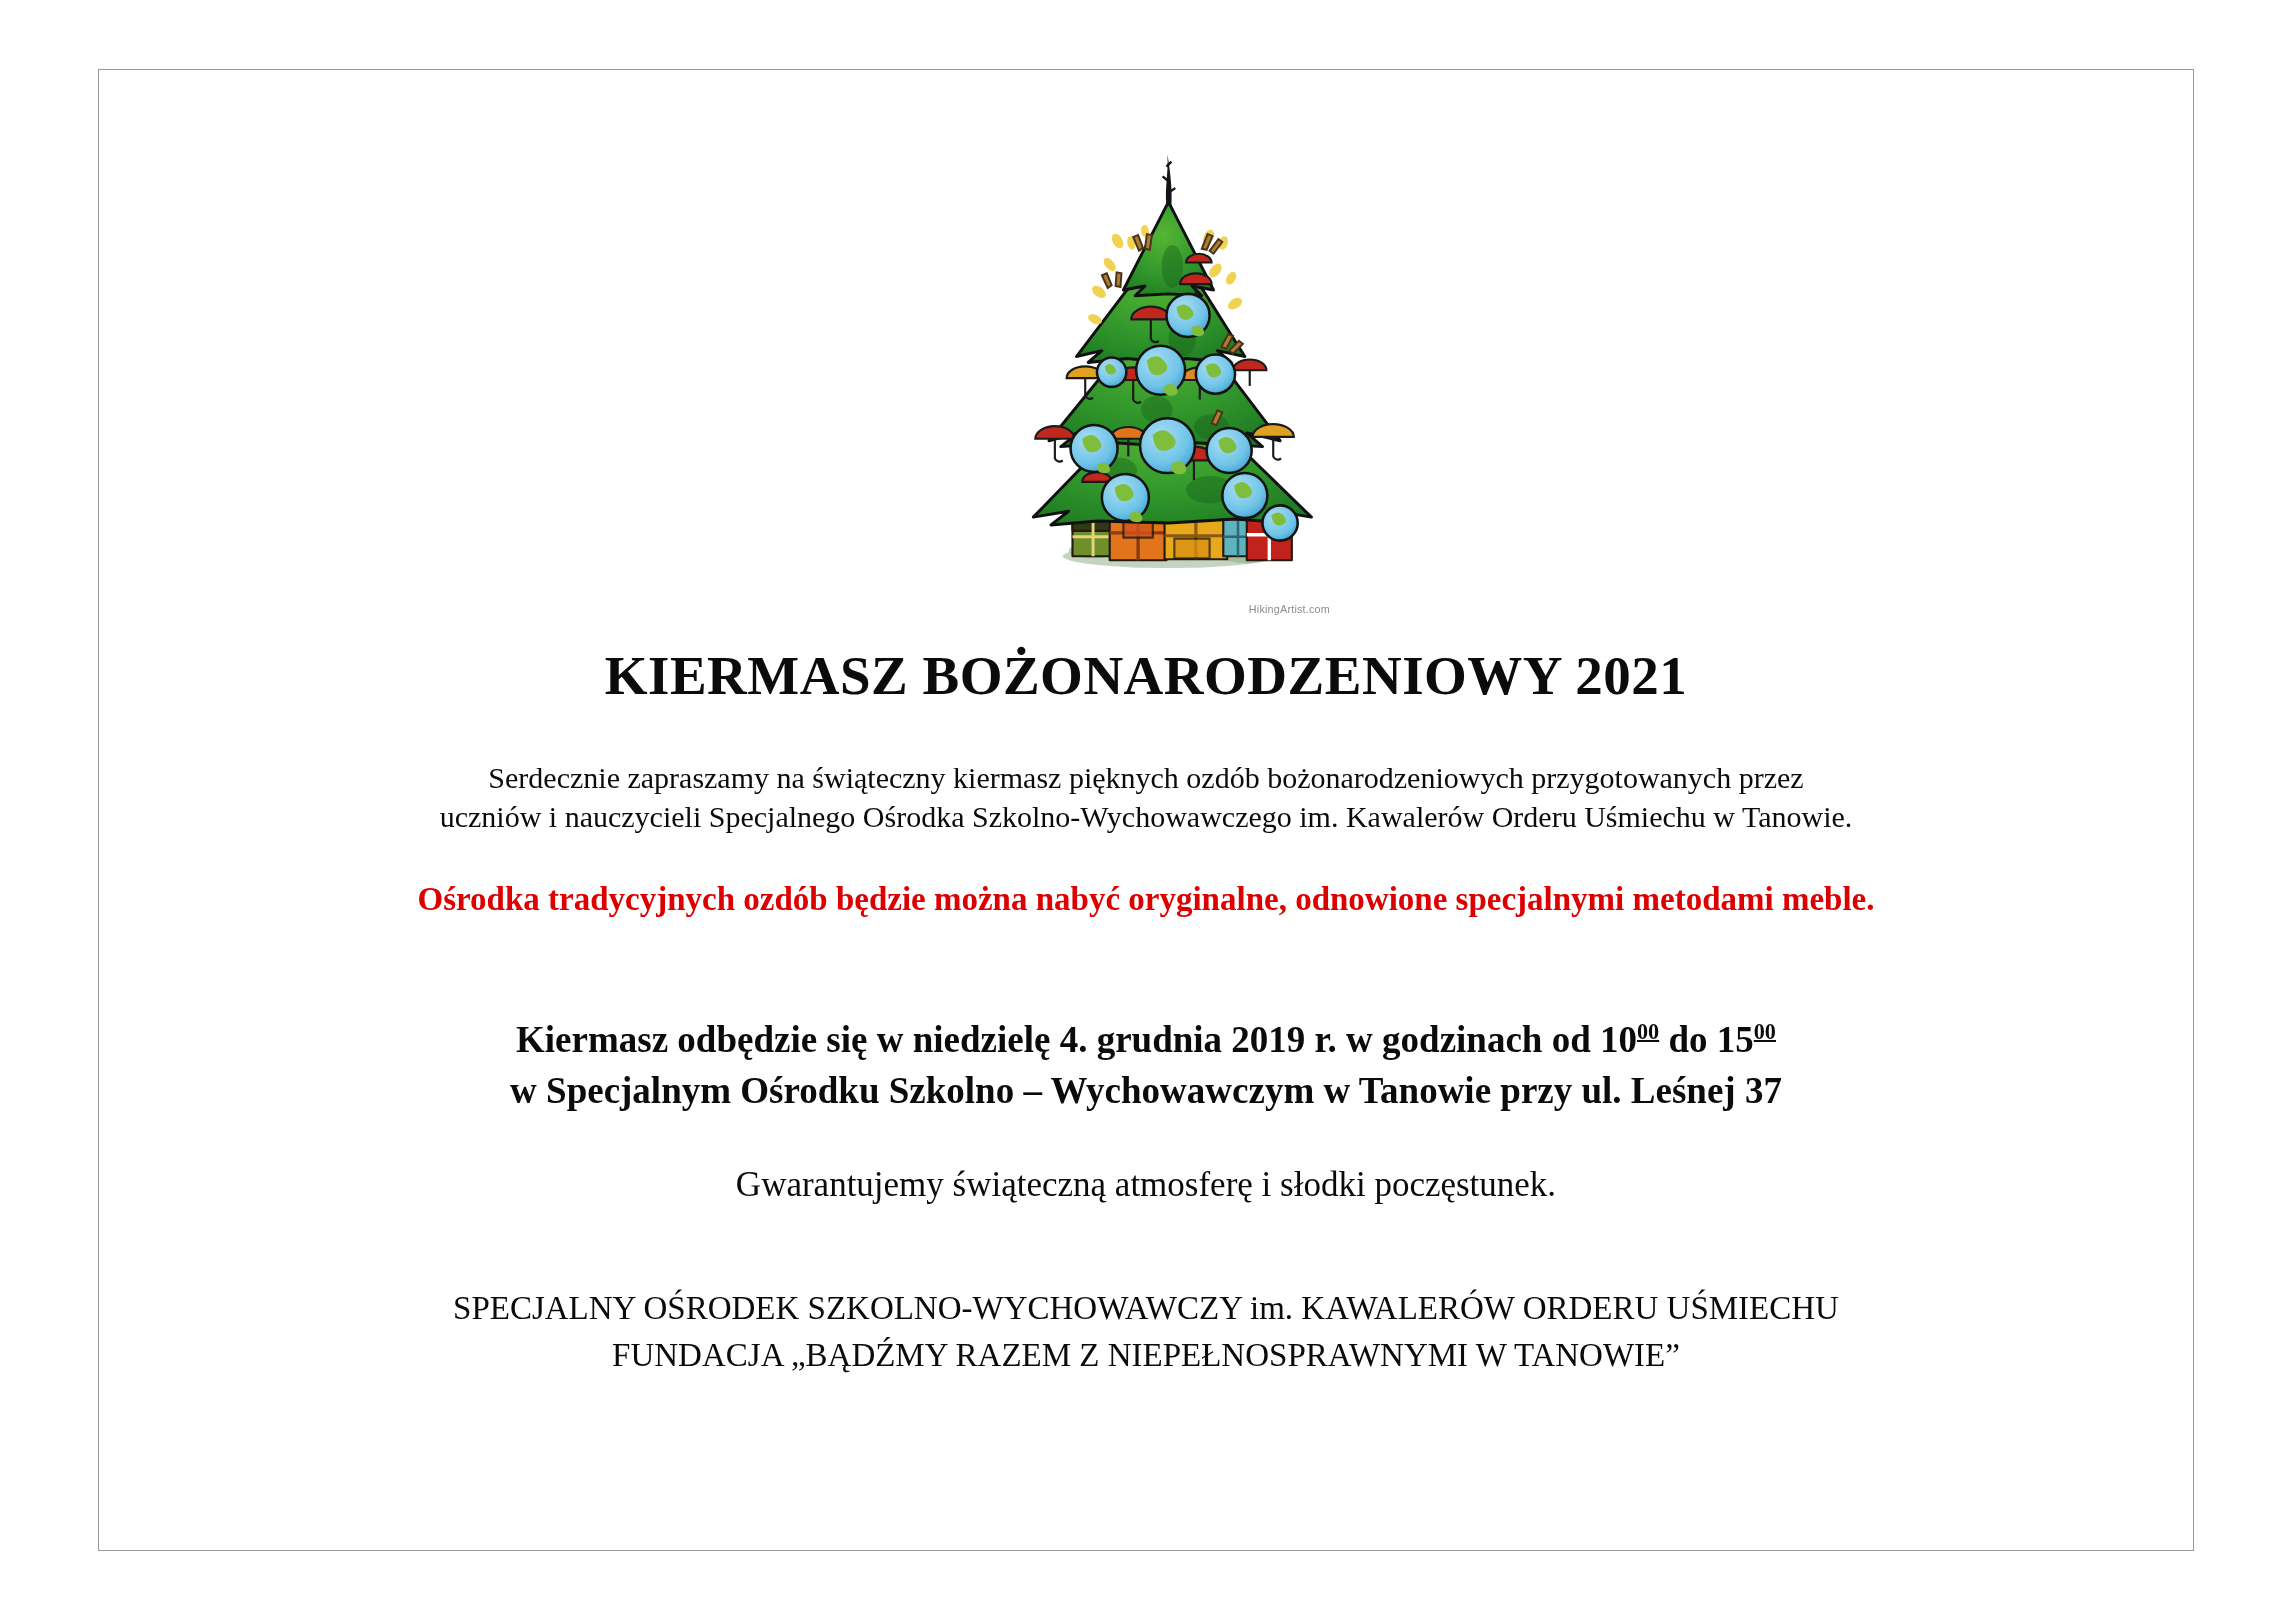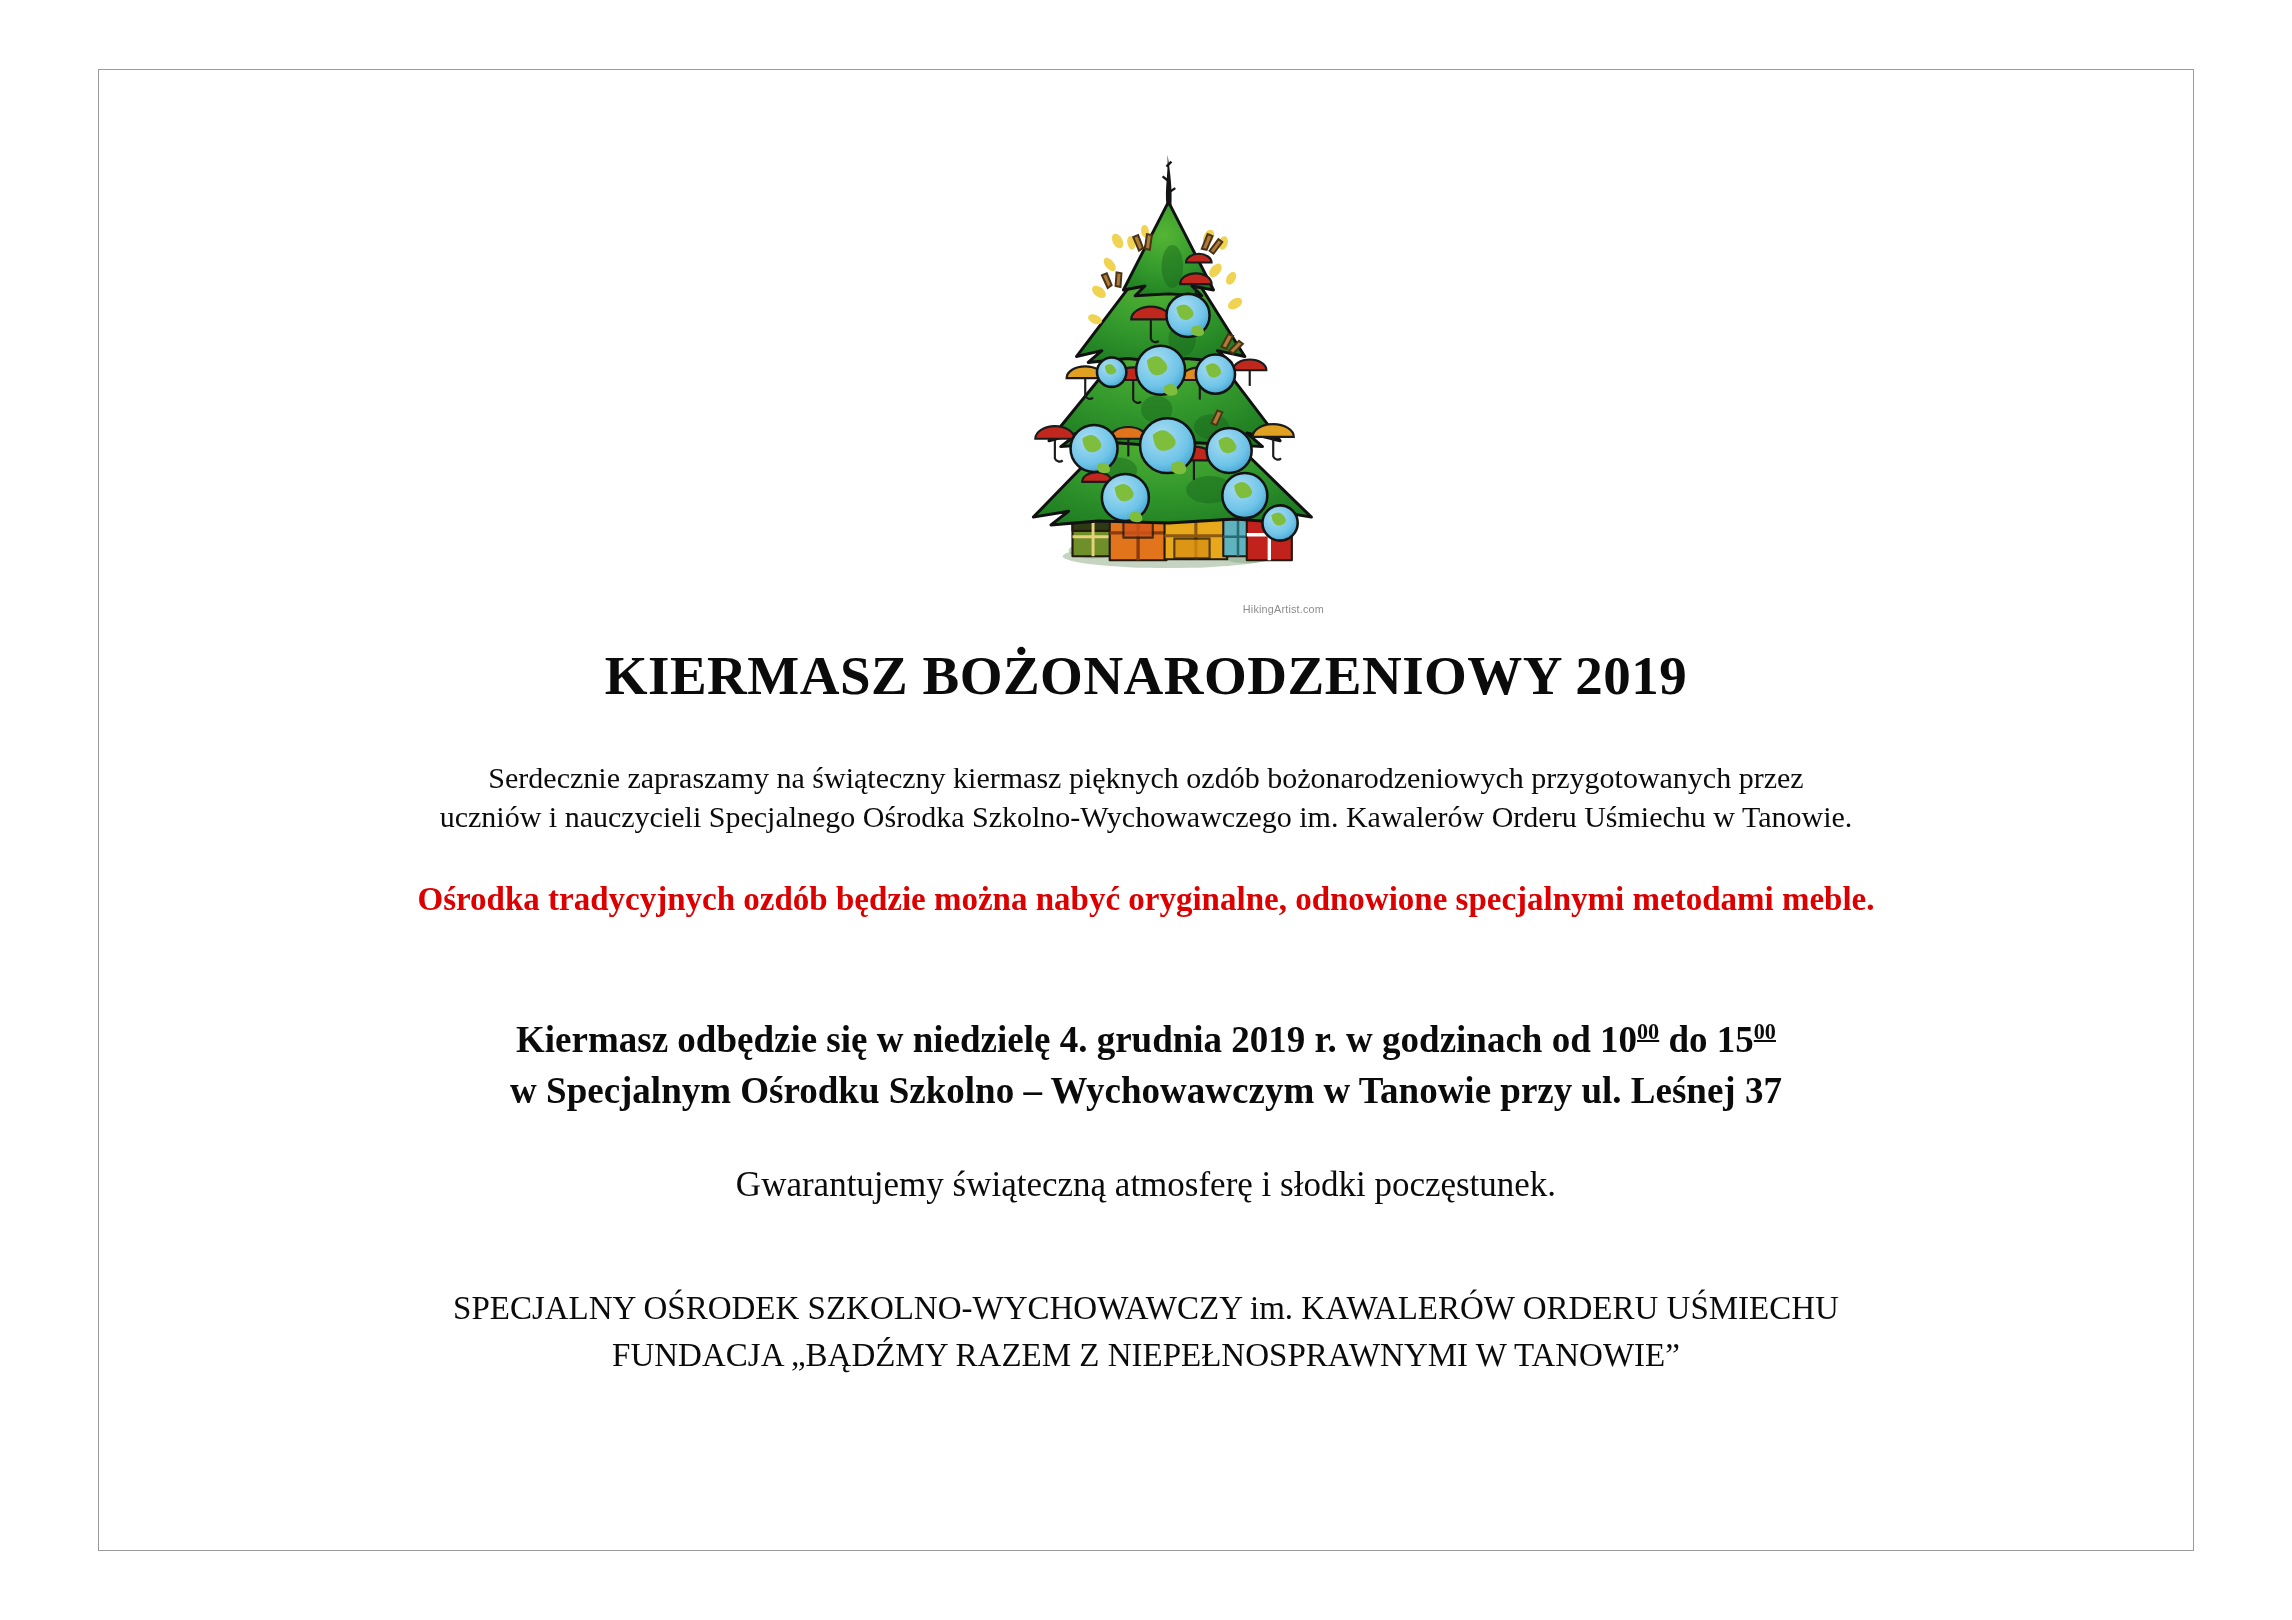--- a/index.html
+++ b/index.html
@@ -45,21 +45,21 @@
     width: 333px;
     height: 470px;
   }
   #illustration svg {
     display: block;
     width: 333px;
     height: 470px;
   }
   #watermark {
     position: absolute;
-    right: 9px;
+    right: 3px;
     bottom: 2px;
     font-family: "Liberation Sans", sans-serif;
     font-size: 10.8px;
     color: #8d8d8d;
     letter-spacing: 0.2px;
     white-space: nowrap;
   }
 
   
   #content {
@@ -320,21 +320,21 @@
           <circle cx="286" cy="384" r="18" fill="url(#gGlobe)"></circle>
           <path d="M277 376 q8 -6 13 1 q5 6 -2 9 q-9 3 -11 -10 Z" fill="#7fbe3c" stroke="none"></path>
         </g>
       </g>
     </svg>
     <div id="watermark">HikingArtist.com</div>
   </div>
 
   <div id="content" style="color: rgb(11, 11, 11);">
 
-    <h1 class="doc-title">KIERMASZ BOŻONARODZENIOWY 2019</h1>
+    <h1 class="doc-title">KIERMASZ BOŻONARODZENIOWY 2021</h1>
 
     <p class="intro">
       <span class="l1">Serdecznie zapraszamy na świąteczny kiermasz pięknych ozdób bożonarodzeniowych przygotowanych przez</span>
       <span class="l2">uczniów i nauczycieli Specjalnego Ośrodka Szkolno-Wychowawczego im. Kawalerów Orderu Uśmiechu w Tanowie.</span>
     </p>
 
     <p class="highlight" style="color: rgb(221, 0, 0);">Ośrodka tradycyjnych ozdób będzie można nabyć oryginalne, odnowione specjalnymi metodami meble.</p>
 
     <p class="when">
       <span class="l1"><span>Kiermasz odbędzie się w niedzielę 4. grudnia 2019 r. w godzinach od 10</span><sup>00</sup><span> do 15</span><sup>00</sup></span>

